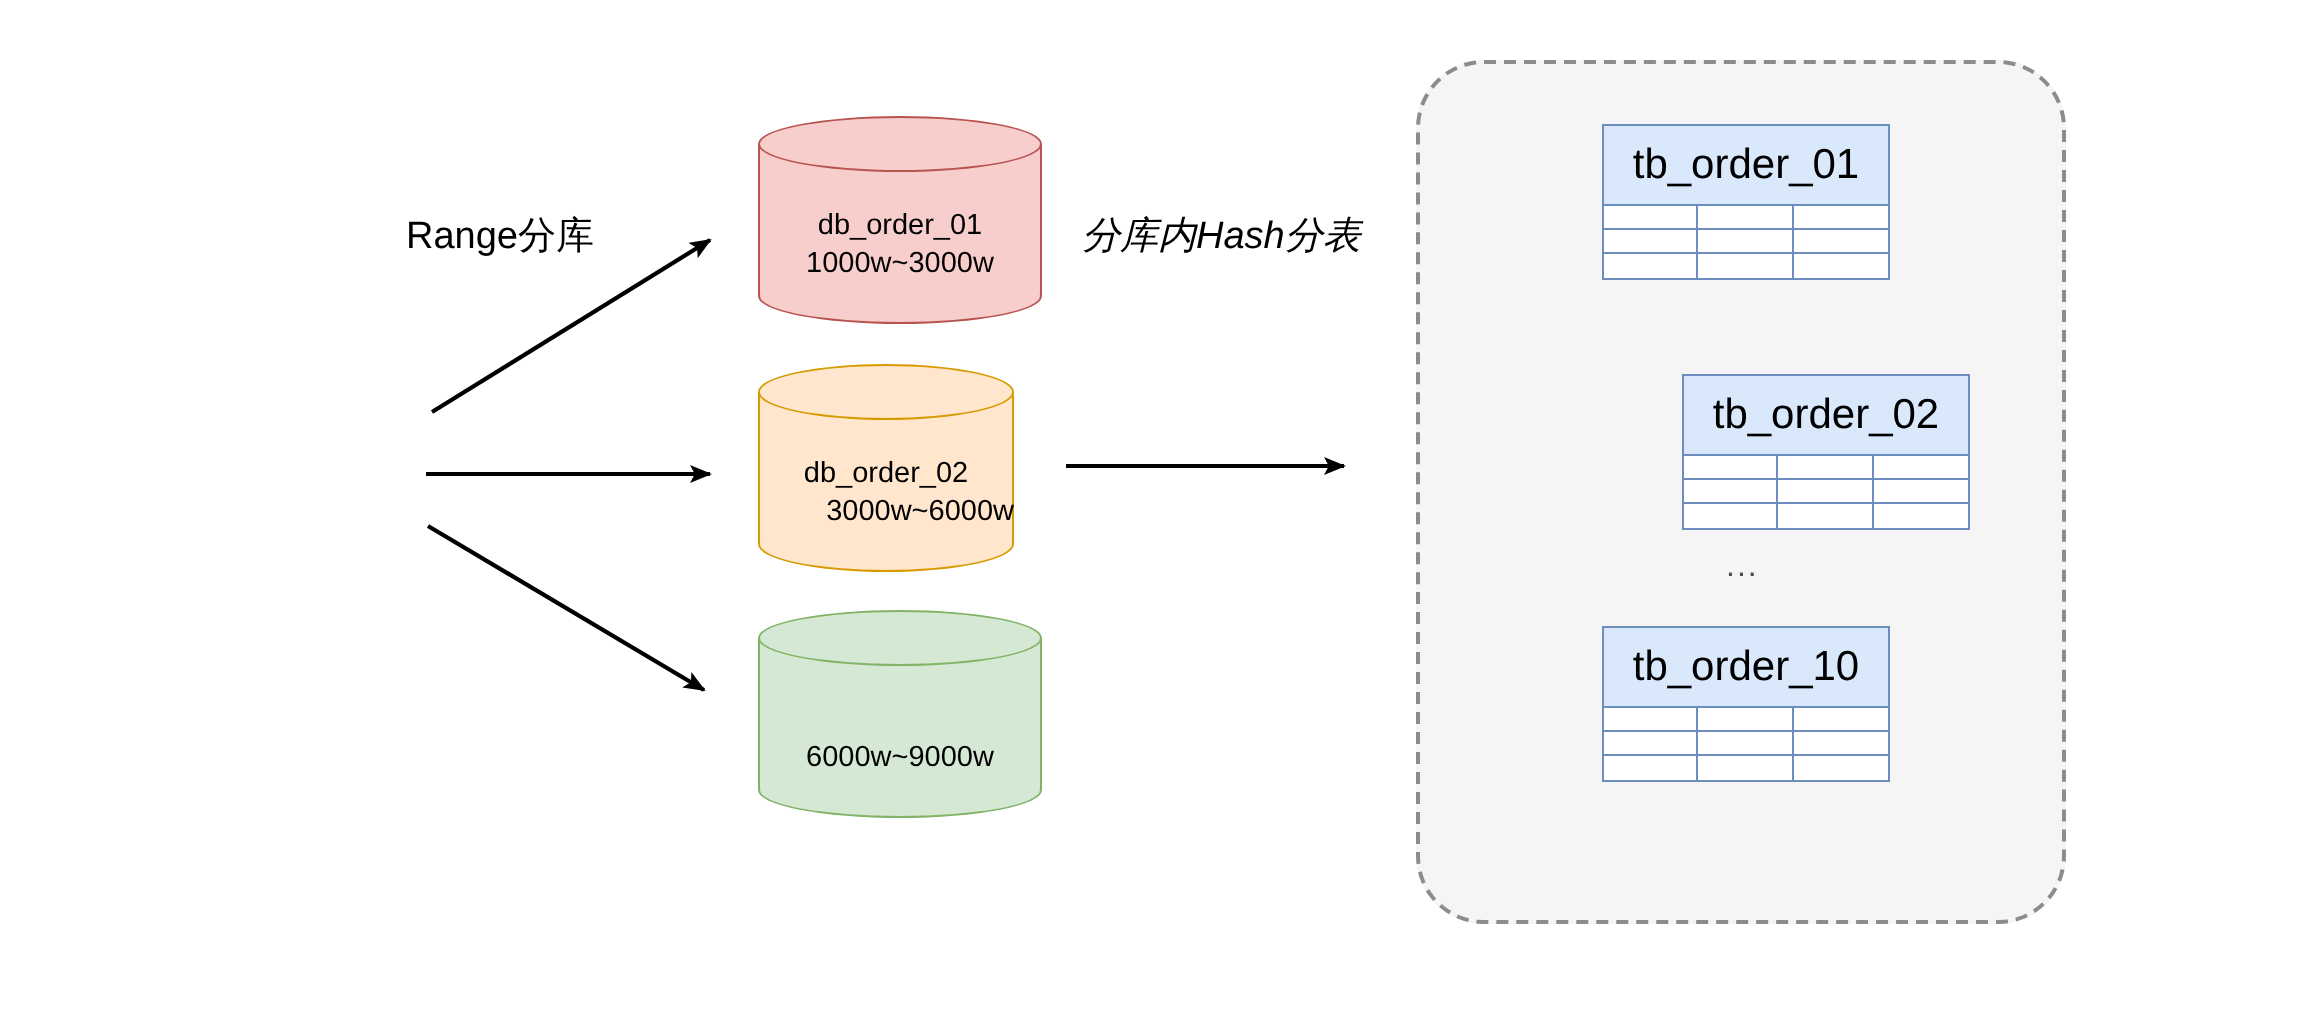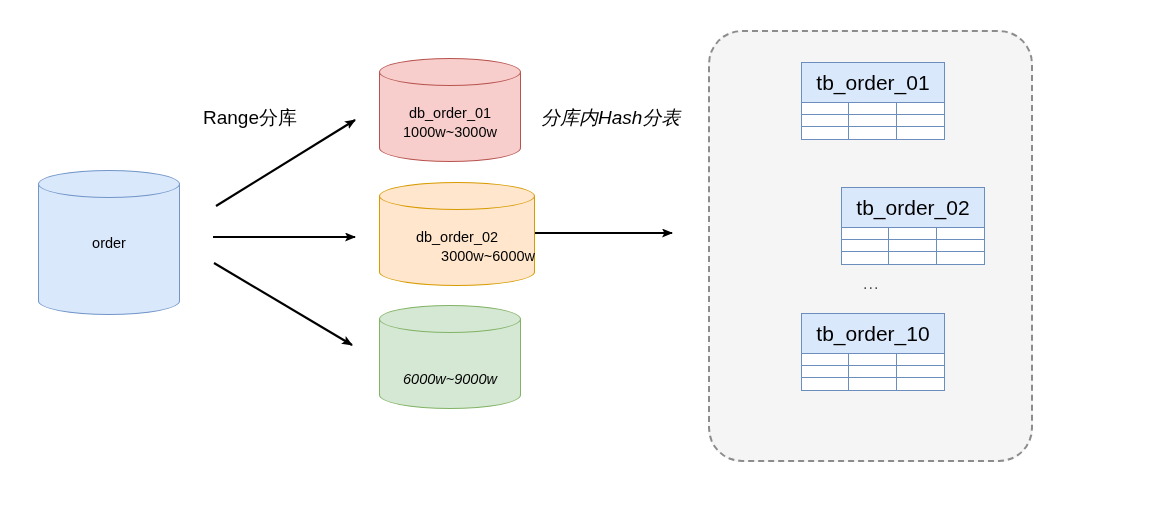--- a/index.html
+++ b/index.html
@@ -177,56 +177,48 @@
 
     <line x1="216" y1="206" x2="355" y2="120" stroke="#000000" stroke-width="2.1" marker-end="url(#ah)"></line>
 
     <line x1="213" y1="237" x2="355" y2="237" stroke="#000000" stroke-width="2.1" marker-end="url(#ah)"></line>
 
     <line x1="214" y1="263" x2="352" y2="345" stroke="#000000" stroke-width="2.1" marker-end="url(#ah)"></line>
 
     <line x1="533" y1="233" x2="672" y2="233" stroke="#000000" stroke-width="2.1" marker-end="url(#ah)"></line>
   </svg>
 
-  <div class="cyl cyl-blue" style="left:38px; top:170px; width:142px; height:145px;">
-    <div class="body"></div>
-    <div class="bot-clip">
-        <div class="inner"></div>
-      </div>
-    <div class="top-ell"></div>
-    <div class="label" style="top:64px;">order</div>
-  </div>
 
   <div class="cyl cyl-pink" style="left:379px; top:58px; width:142px; height:104px;">
     <div class="body"></div>
     <div class="bot-clip">
         <div class="inner"></div>
       </div>
     <div class="top-ell"></div>
     <div class="label" style="top:46px;">db_order_01</div>
     <div class="label" style="top:65px;">1000w~3000w</div>
   </div>
 
-  <div class="cyl cyl-orange" style="left:379px; top:182px; width:156px; height:104px;">
+  <div class="cyl cyl-orange" style="left:379px; top:182px; width:128px; height:104px;">
     <div class="body"></div>
     <div class="bot-clip">
         <div class="inner"></div>
       </div>
     <div class="top-ell"></div>
     <div class="label" style="top:46px;">db_order_02</div>
     <div class="label" style="top:65px;text-align:right;">3000w~6000w</div>
   </div>
 
   <div class="cyl cyl-green" style="left:379px; top:305px; width:142px; height:104px;">
     <div class="body"></div>
     <div class="bot-clip">
         <div class="inner"></div>
       </div>
     <div class="top-ell"></div>
-    <div class="label" style="top:65px;font-style:italic;">6000w~9000w</div>
+    <div class="label" style="top:65px;">6000w~9000w</div>
   </div>
 
   <div class="txt" style="left:203px; top:105px;">Range分库</div>
 
   <div class="txt" style="left:541px; top:105px;font-style:italic;">分库内Hash分表</div>
 
 
   <div class="dashed-panel" style="left:708px; top:30px; width:325px; height:432px;">
 
     <div class="tbl" style="left:91px; top:30px; width:144px; height:78px;">

